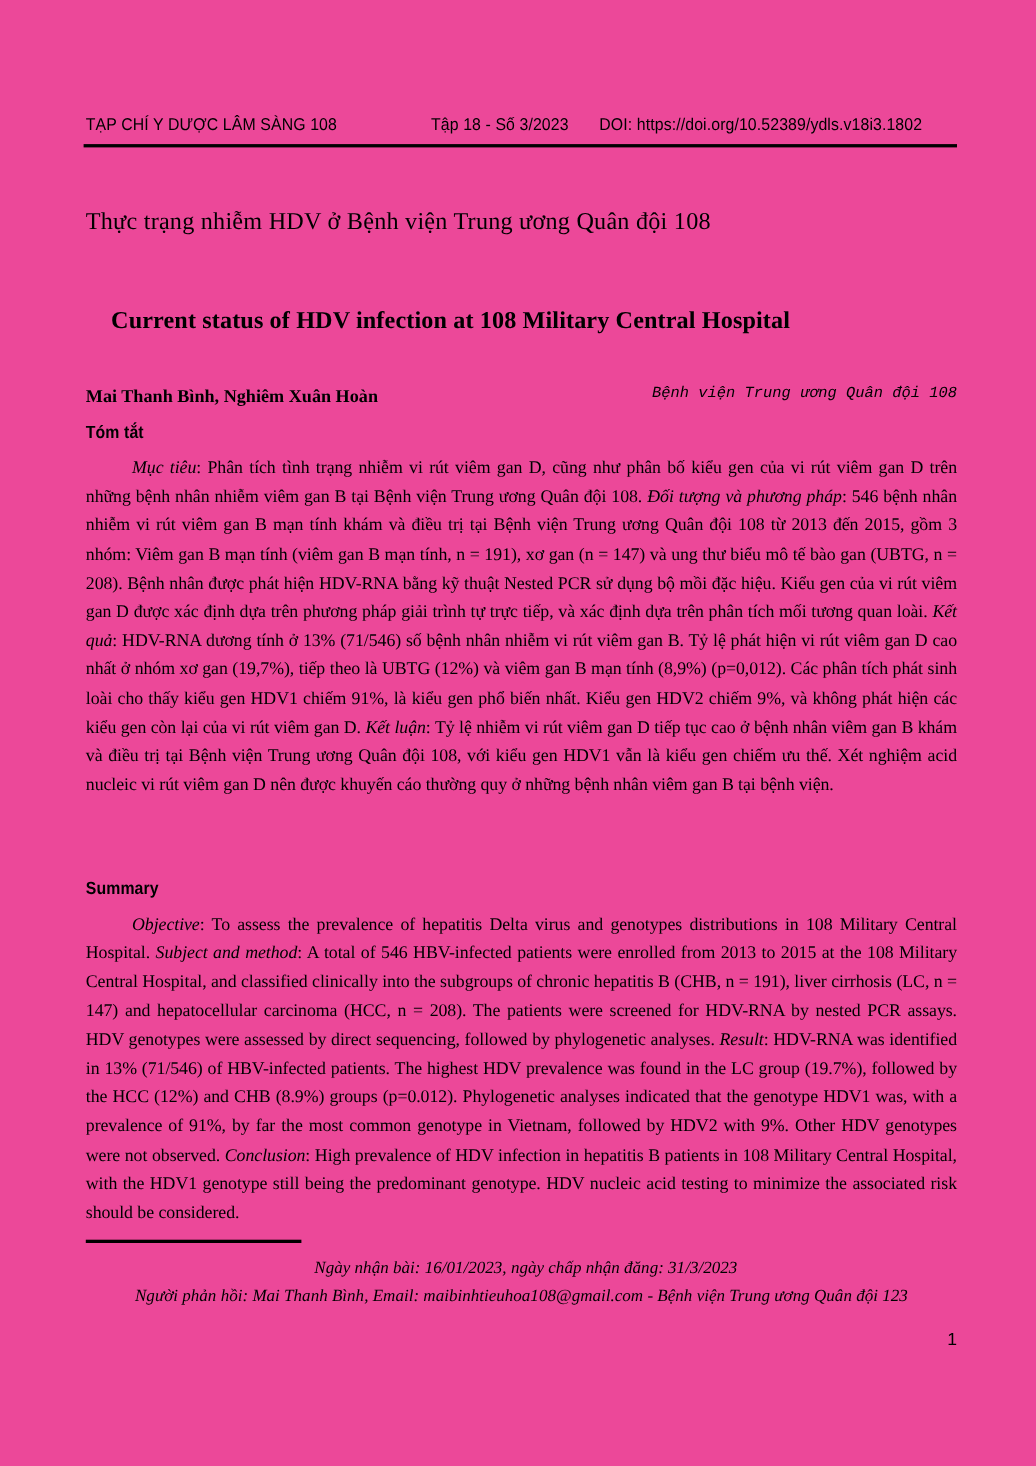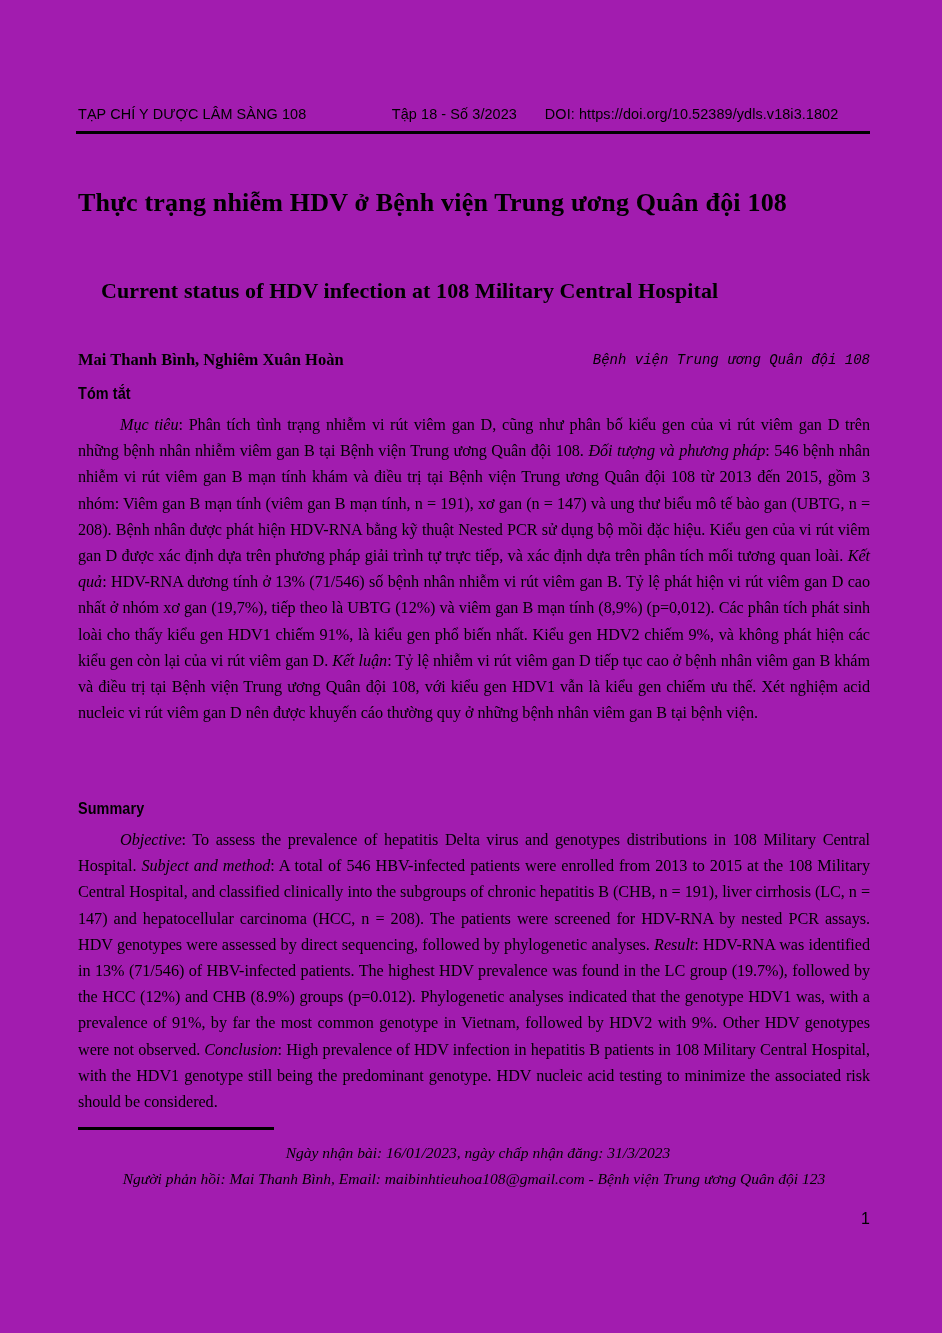--- a/index.html
+++ b/index.html
@@ -8,21 +8,21 @@
     background: #ffffff;
   }
   body {
     font-family: "Liberation Sans", sans-serif;
     color: #000000;
   }
   .page {
     position: relative;
     width: 942px;
     height: 1333px;
-    background: #a21caf;
+    background: #ec4899;
     overflow: hidden;
     box-sizing: border-box;
   }
 
   
   .running-head {
     position: absolute;
     left: 78px;
     top: 105px;
     width: 792px;
@@ -53,22 +53,22 @@
     background: #000000;
   }
 
   
   .title-vi {
     position: absolute;
     left: 78px;
     top: 186px;
     width: 790px;
     font-family: "Liberation Serif", serif;
-    font-weight: bold;
-    font-size: 26px;
+    font-weight: normal;
+    font-size: 22px;
     line-height: 1.32;
     text-align: justify;
     text-align-last: left;
     letter-spacing: 0.2px;
   }
   .title-en {
     position: absolute;
     left: 78px;
     top: 277px;
     width: 790px;
@@ -81,21 +81,21 @@
   }
 
   
   .author-row {
     position: absolute;
     left: 78px;
     top: 350px;
     width: 792px;
     display: flex;
     justify-content: space-between;
-    align-items: center;
+    align-items: flex-start;
   }
   .authors {
     font-family: "Liberation Serif", serif;
     font-weight: bold;
     font-size: 16.5px;
     white-space: nowrap;
   }
   .affiliation {
     font-family: Liberation Mono, monospace;
     font-style: italic;

